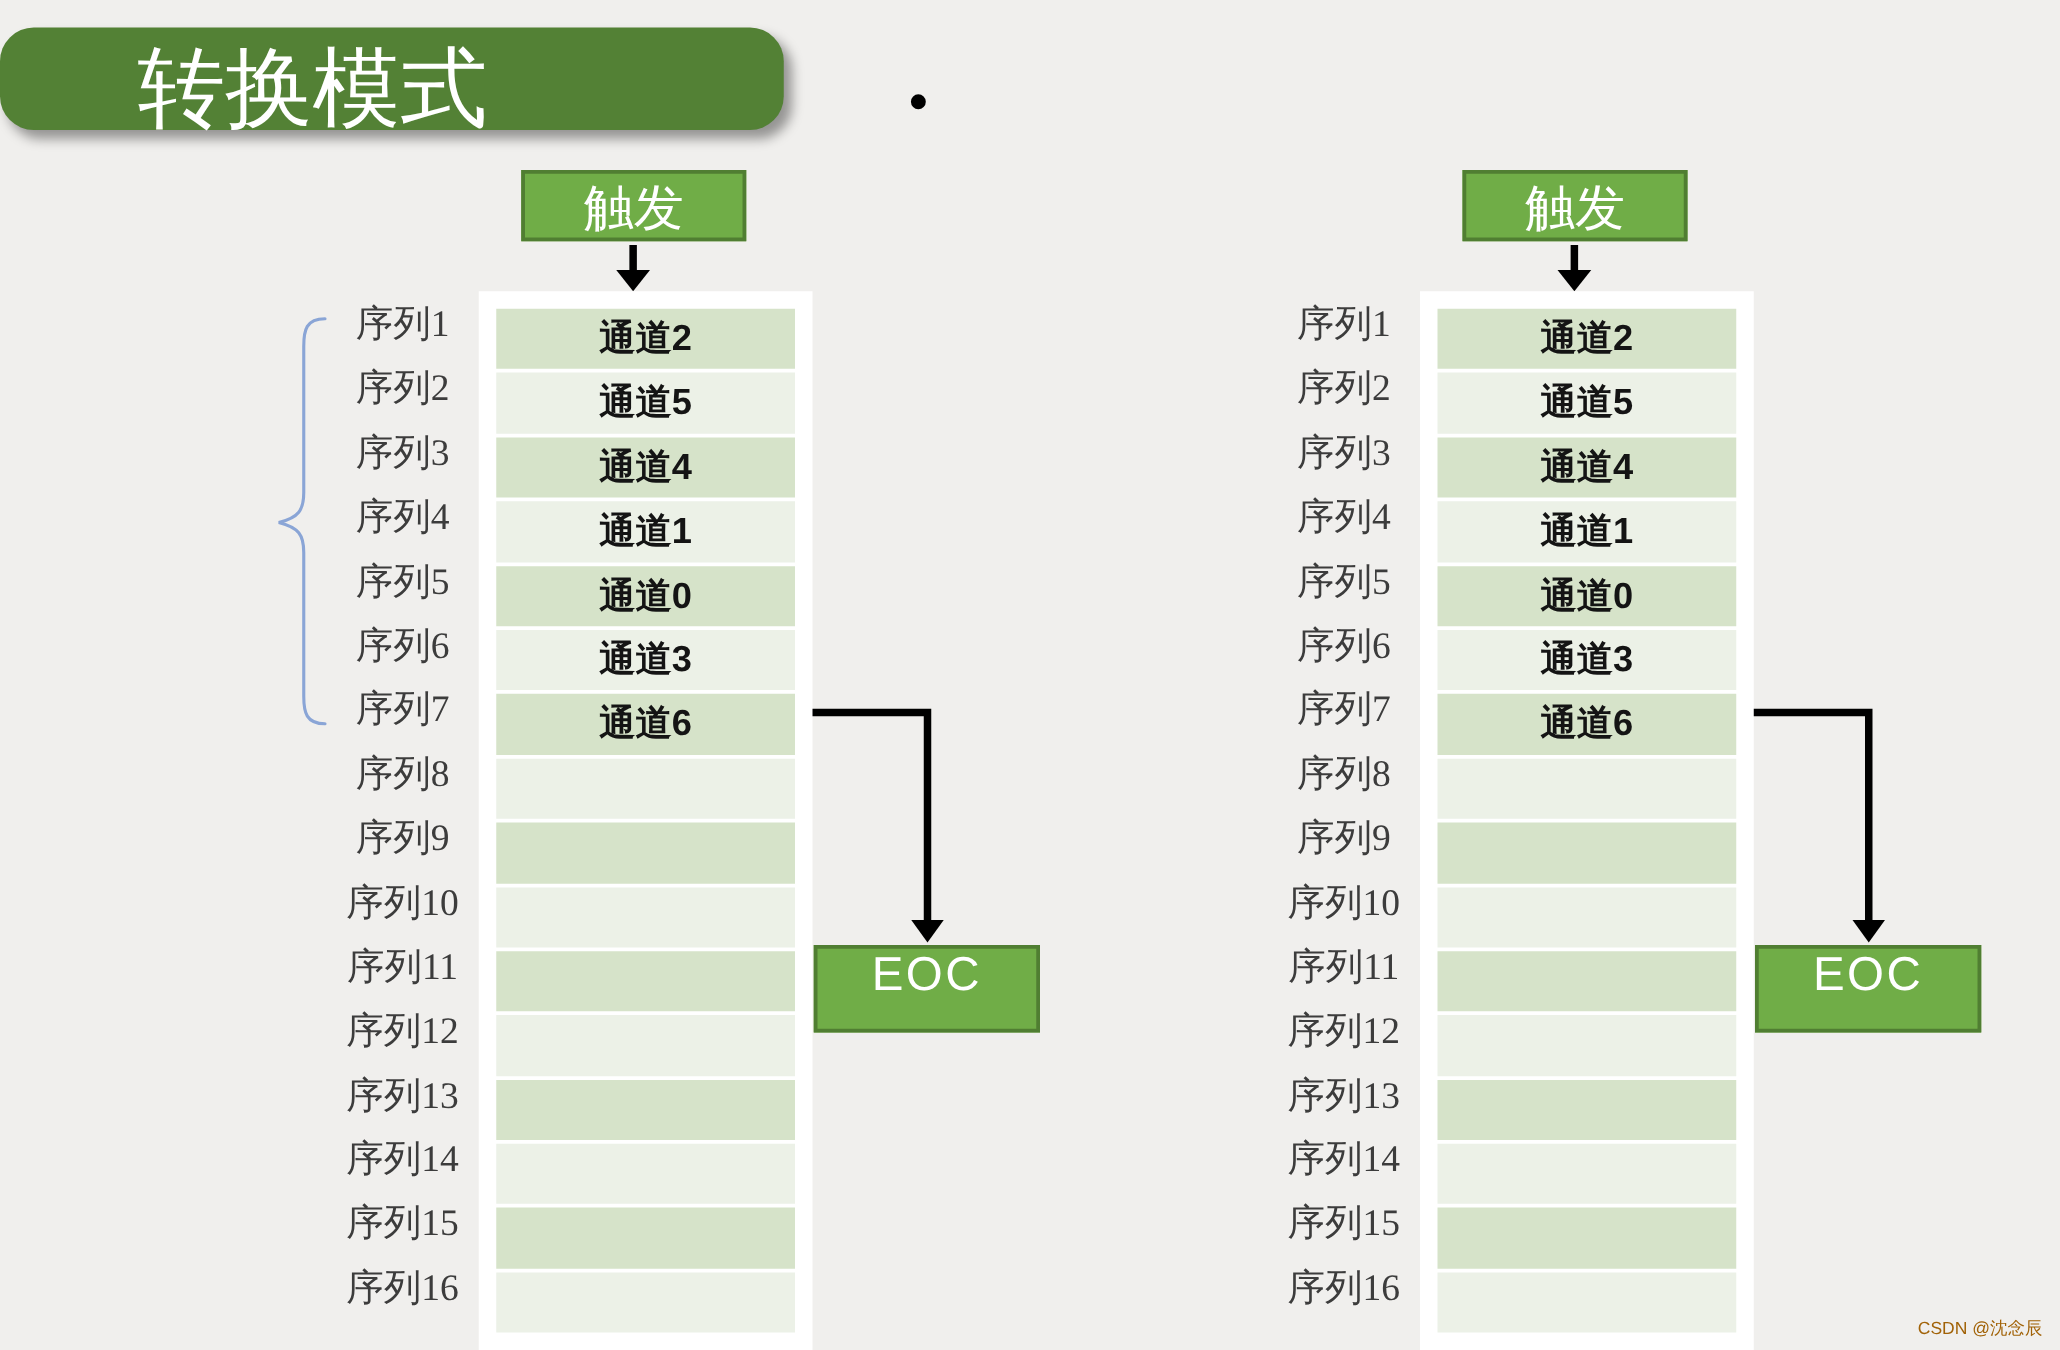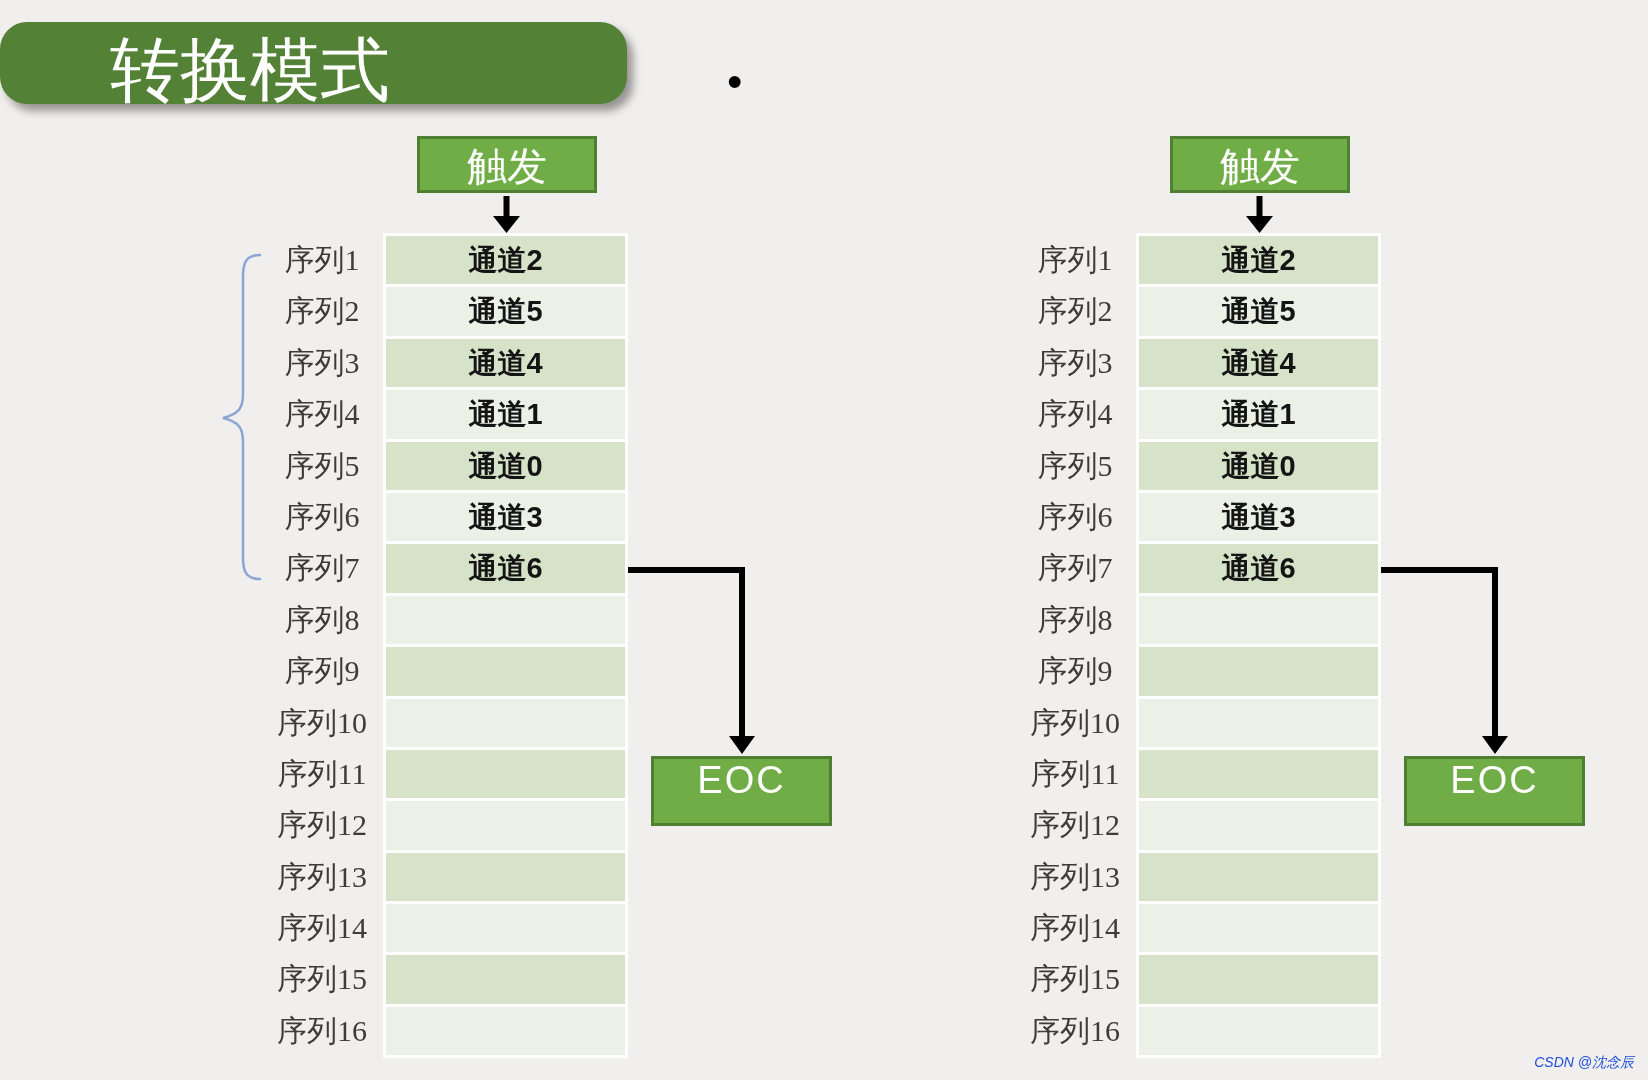--- a/index.html
+++ b/index.html
@@ -41,30 +41,30 @@
     position:absolute;left:0;top:97px;
     display:flex;flex-direction:column;gap:3px;padding:3px 0;
   }
   .seq-label{
     width:170px;height:48.4px;line-height:48.4px;text-align:center;
     font-size:30px;color:#3c3c3c;white-space:nowrap;font-family:Liberation Serif, serif;
   }
   .rows{
     position:absolute;left:146px;top:97px;
     display:flex;flex-direction:column;gap:3px;
-    background:#ffffff;padding:3px;
+    background:#ffffff;padding:14px;
   }
   .row{
     width:239px;height:48.4px;line-height:48.4px;text-align:center;
     font-size:29px;font-weight:bold;color:#141414;white-space:nowrap;
   }
   .rows .row:nth-child(odd){background:var(--row-odd,#d6e3c9);}
   .rows .row:nth-child(even){background:var(--row-even,#ecf1e7);}
   
-  .watermark{position:absolute;right:14px;bottom:8px;font-size:14px;color:#1d4ed8;white-space:nowrap;font-style:italic;}
+  .watermark{position:absolute;right:14px;bottom:8px;font-size:14px;color:#a16207;white-space:nowrap;}
 </style>
 </head>
 <body>
 
 <div class="slide">
 
   <header class="title-banner">
     <h1>转换模式</h1>
   </header>
 

